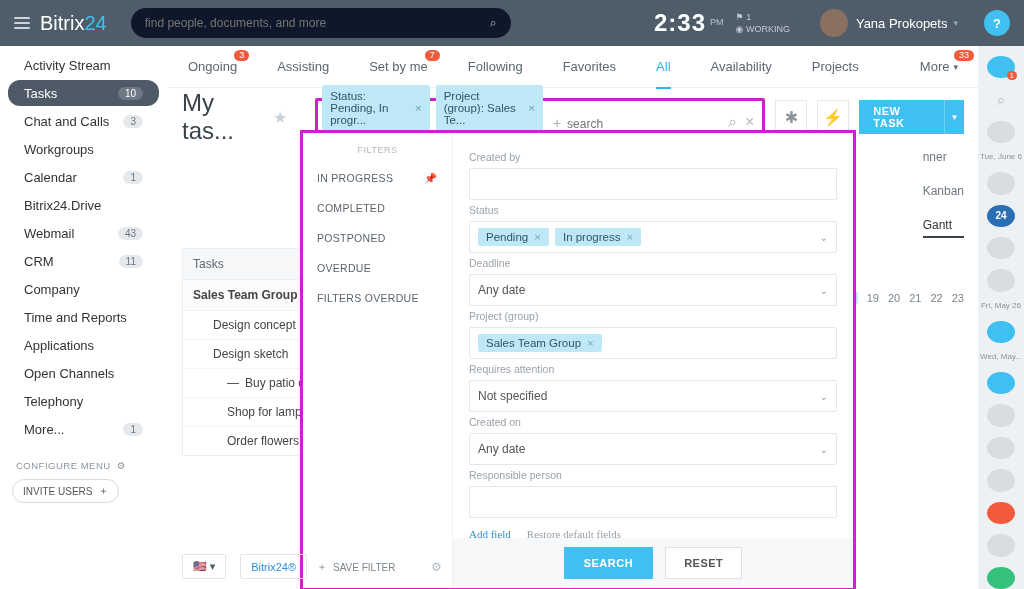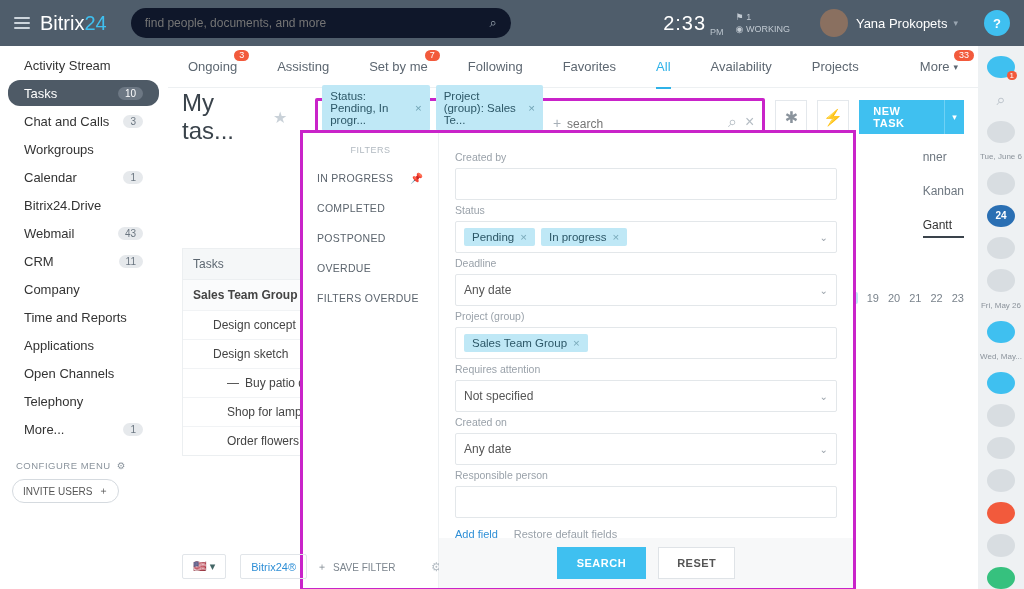--- a/index.html
+++ b/index.html
@@ -9,22 +9,22 @@
   .topbar { height:46px; background:#4f5d6b; display:flex; align-items:center; color:#e6ebef; padding:0 14px; font-size:13px; }
   .menu-icon { width:16px; height:12px; margin-right:10px; cursor:pointer; }
   .menu-icon span{display:block;height:2px;background:#cdd5dc;border-radius:1px;}
   .menu-icon span+span{margin-top:3px;}
   .logo { font-size:20px; font-weight:400; color:#fff; margin-right:24px; }
   .logo .b24 { color:#3fc0f0; }
   .search-global { flex:0 0 380px; background:#0f172a; border-radius:16px; height:30px; display:flex; align-items:center; padding:0 14px; color:#b7c0c8; }
   .search-global input { flex:1; border:none; outline:none; background:transparent; color:#dfe5ea; font-size:12px; }
   .sg-icon{margin-left:8px;color:#9aa6b1;}
   .clock { margin-left:auto; display:flex; align-items:center; color:#fff; }
-  .clock-time{font-size:20px;font-weight:400;letter-spacing:1px;}
-  .clock-pm{font-size:9px;color:#b9c3cc;margin-left:4px;align-self:flex-start;margin-top:17px;}
+  .clock-time{font-size:24px;font-weight:700;letter-spacing:1px;}
+  .clock-pm{font-size:9px;color:#b9c3cc;margin-left:4px;align-self:flex-start;margin-top:8px;}
   .clock-meta{display:flex;flex-direction:column;margin-left:12px;font-size:9px;color:#c2cad2;gap:2px;}
   .user-area{display:flex;align-items:center;margin-left:30px;}
   .avatar{width:28px;height:28px;border-radius:50%;background:#8a7060;margin-right:8px;}
   .user-name{font-size:13px;color:#fff;}
   .chev-d{margin-left:6px;color:#9aa6b1;font-size:9px;}
   .help-bubble{width:26px;height:26px;border-radius:50%;background:#3fc0f0;color:#fff;display:flex;align-items:center;justify-content:center;margin-left:26px;font-weight:700;}
 
   
   .layout{display:flex;height:543px;}
   .leftnav{width:168px;background:#fff;padding:6px 0 10px 0;font-size:13px;color:#333;border-right:1px solid transparent;}
@@ -64,33 +64,33 @@
   .task-list{width:300px;border:1px solid #eceff1;}
   .tl-head{background:#f5f7f8;font-size:12px;color:#5d6771;padding:8px 10px;}
   .tl-group{font-size:12px;font-weight:600;color:#444;padding:8px 10px;border-top:1px solid #eceff1;background:#fafbfc;}
   .tl-item{font-size:12px;color:#444;padding:7px 10px 7px 30px;border-top:1px solid #f1f3f5;}
   .tl-item.sub{padding-left:44px;display:flex;align-items:center;gap:6px;}
   .calhead{position:absolute;right:14px;top:44px;font-size:11px;color:#7a838c;display:flex;gap:9px;}
   .calhead span.cur{background:#bde6f4;border-radius:2px;padding:0 2px;color:#2c5767;}
 
   
   .panel{position:absolute;left:300px;top:130px;width:556px;height:461px;background:#fff;border:3px solid #c923c9;display:flex;}
-  .panel-left{width:136px;border-right:1px solid #edf0f2;padding:12px 0;font-size:11px;}
+  .panel-left{width:150px;border-right:1px solid #edf0f2;padding:12px 0;font-size:11px;}
   .plh{font-size:9px;color:#b1b9c0;text-align:center;letter-spacing:.5px;margin-bottom:8px;}
   .pl-item{padding:9px 14px;color:#5a636c;letter-spacing:.3px;font-size:10.5px;position:relative;cursor:pointer;}
   .pl-item.sel{background:#fff;}
   .pl-pin{float:right;color:#c9d1d8;}
   .panel-right{flex:1;padding:14px 16px 10px;position:relative;}
   .pr-label{font-size:10.5px;color:#9aa2aa;margin:4px 0 5px;}
   .pr-field{border:1px solid #e3e7ea;border-radius:2px;min-height:32px;display:flex;align-items:center;padding:4px 8px;font-size:12px;color:#555;gap:6px;flex-wrap:wrap;}
   .pr-field .dd-ic{margin-left:auto;color:#9aa2aa;font-size:10px;}
   .mini-chip{background:#bfe8f6;color:#2c5767;padding:3px 8px;border-radius:2px;font-size:11.5px;display:inline-flex;align-items:center;gap:6px;}
   .mini-chip .x{color:#78a9b9;cursor:pointer;}
   .pr-links{font-size:11px;margin-top:10px;display:flex;gap:16px;}
-  .pr-links a{color:#2f8fd6;text-decoration:none;cursor:pointer;}
+  .pr-links a{color:#2f8fd6;text-decoration:none;cursor:pointer;font-family:Liberation Serif, serif;}
   .pr-links .sec{color:#9aa2aa;}
   .pr-foot{position:absolute;left:0;right:0;bottom:0;height:50px;background:#f7f8f9;display:flex;align-items:center;justify-content:center;gap:12px;}
   .btn-primary{background:#3fc0f0;color:#fff;font-size:11px;font-weight:700;letter-spacing:.5px;border:none;padding:10px 20px;cursor:pointer;}
   .btn-secondary{background:#fff;border:1px solid #dfe3e7;color:#555;font-size:11px;font-weight:700;letter-spacing:.5px;padding:9px 18px;cursor:pointer;}
   .panel-bottom{position:absolute;bottom:14px;left:14px;font-size:10px;color:#7c858e;display:flex;align-items:center;gap:6px;}
   .panel-gear{position:absolute;bottom:14px;left:128px;color:#b5bdc4;font-size:12px;}
 
   
   .rail{width:46px;background:#eef1f3;display:flex;flex-direction:column;align-items:center;padding-top:10px;gap:10px;}
   .rail .ric{width:28px;height:28px;border-radius:50%;background:#d8dde1;position:relative;}

